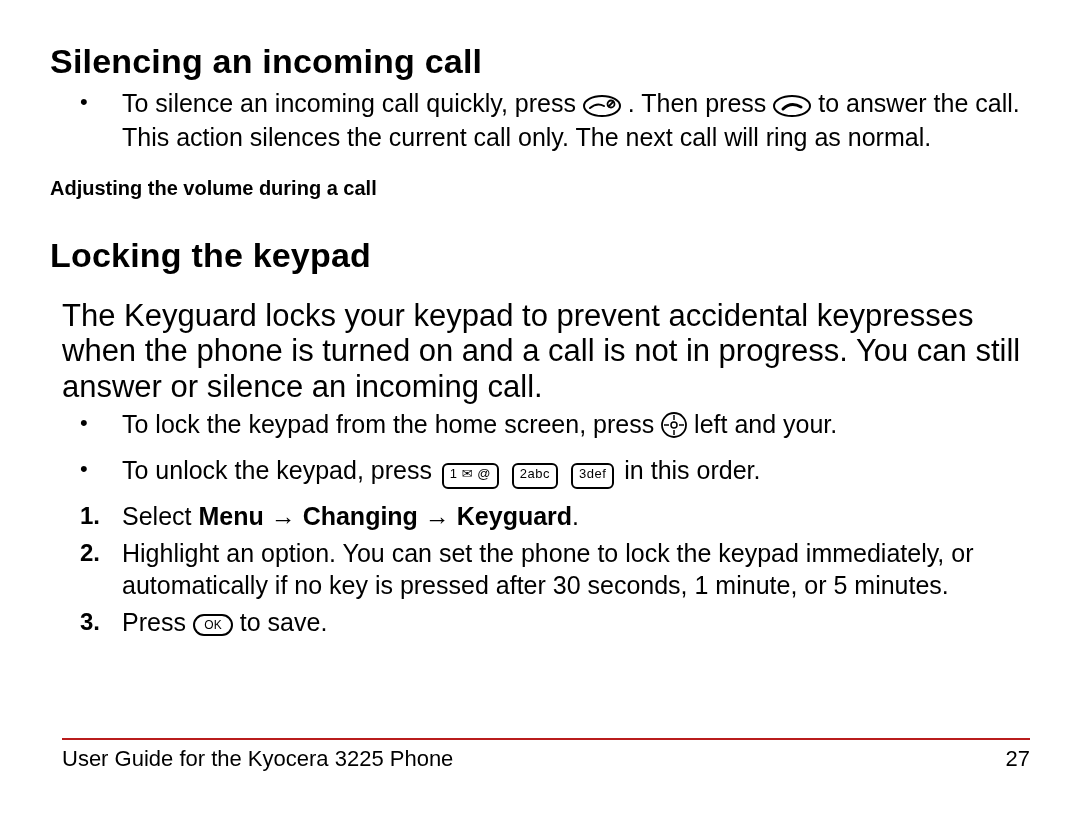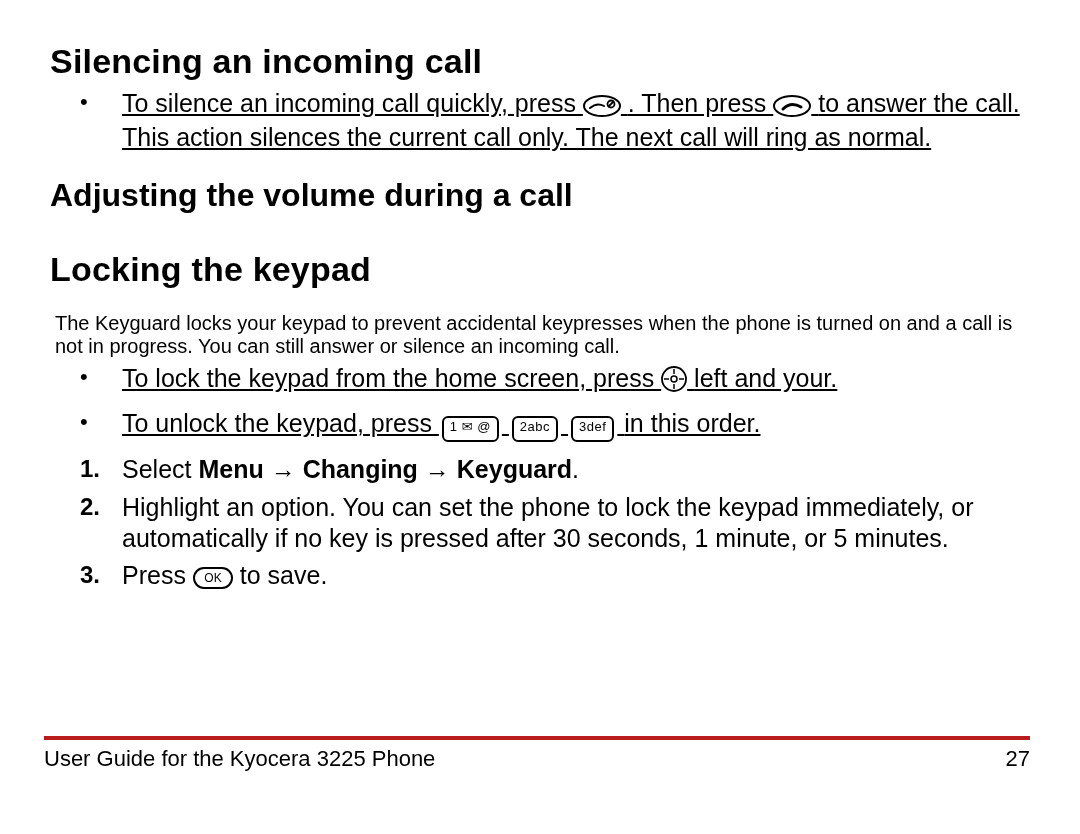--- a/index.html
+++ b/index.html
@@ -22,34 +22,33 @@
     font-size: 34px;
     font-weight: 700;
     margin: 0 0 8px 0;
     letter-spacing: 0.2px;
   }
   h1.second {
     margin-top: 36px;
     margin-bottom: 23px;
   }
   h2 {
-    font-size: 32px;
+    font-size: 20px;
     font-weight: 700;
     margin: 25px 0 6px 0;
   }
   .para {
-    font-size: 20px;
+    font-size: 31px;
     line-height: 1.15;
-    margin: 0 0 6px 5px;
+    margin: 0 0 6px 12px;
   }
   ul.bullets {
     list-style: none;
     padding: 0;
     margin: 0 0 4px 0;
-    text-decoration: underline;
   }
   ul.bullets > li {
     font-size: 25px;
     line-height: 1.15;
     padding-left: 72px;
     position: relative;
     margin: 0 0 12px 0;
   }
   ul.bullets > li::before {
     content: "•";
@@ -94,24 +93,24 @@
     padding: 0 6px;
     font-size: 13px;
     font-family: Arial, sans-serif;
     vertical-align: 1px;
     letter-spacing: 0.5px;
     margin: 0 3px;
     background: #fff;
   }
   .footer {
     position: absolute;
-    left: 44px;
+    left: 62px;
     right: 50px;
     bottom: 28px;
-    border-top: 4px solid #b91c1c;
+    border-top: 2px solid #b91c1c;
     padding-top: 6px;
     font-size: 22px;
     display: flex;
     justify-content: space-between;
   }
   .menu-seq { white-space: pre; }
 </style>
 </head>
 <body>
 

